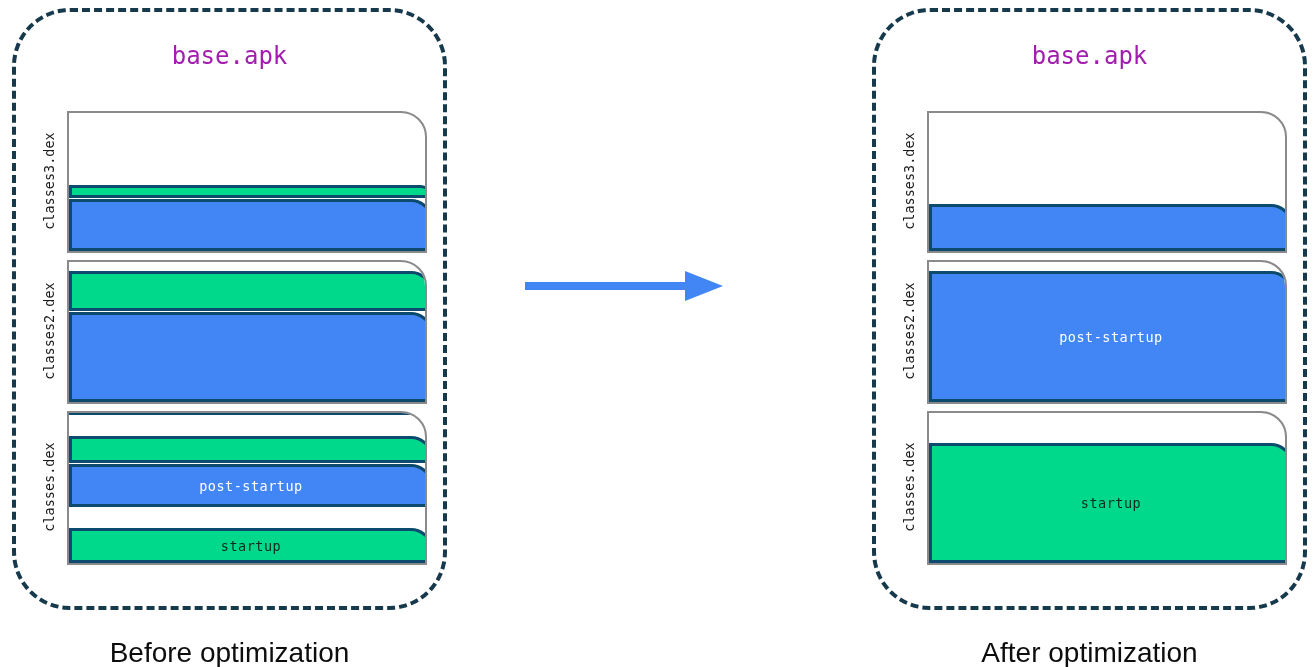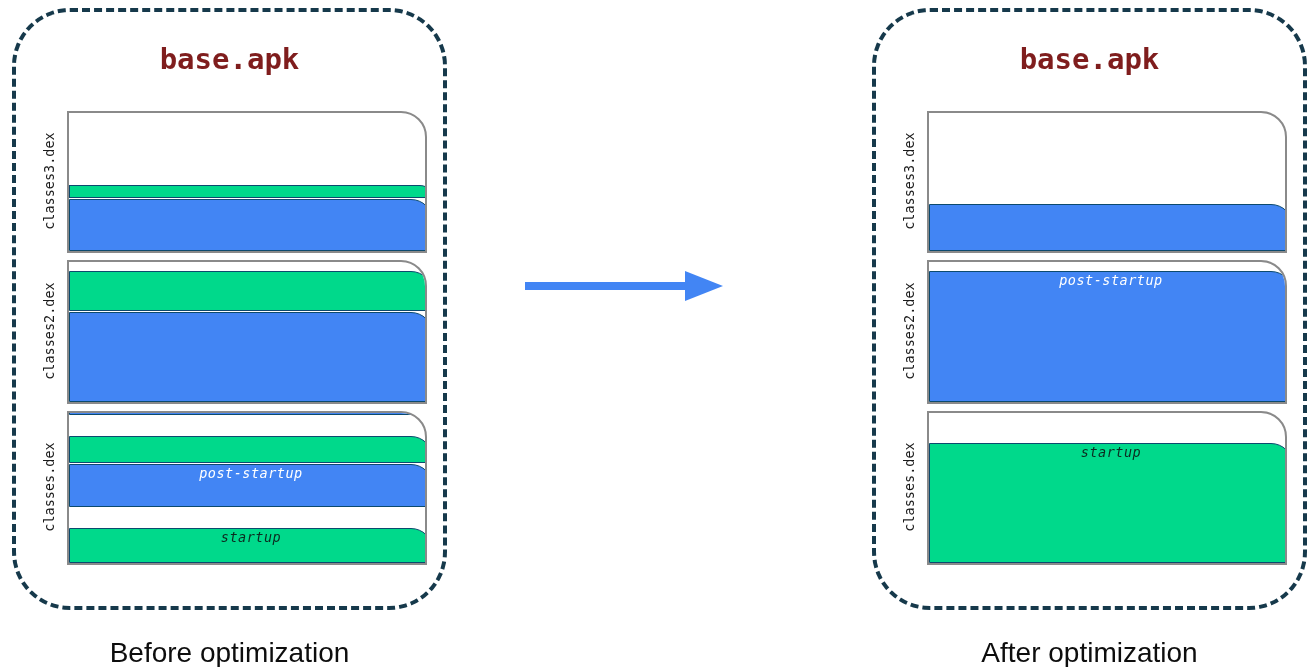--- a/index.html
+++ b/index.html
@@ -21,24 +21,23 @@
     box-sizing:border-box;
   }
   #panel-before{left:12px;}
   #panel-after{left:872px;}
 
   .apk-title{
     position:absolute;
     top:30px;left:0;width:100%;
     text-align:center;
     font-family:"DejaVu Sans Mono","Liberation Mono",monospace;
-    font-size:29px;
-    color:#7f1d1d;
+    font-size:24px;
+    color:#a21caf;
     letter-spacing:0px;
-    font-weight:bold;
   }
 
   
   .dex-group{
     position:absolute;
     left:0;top:0;width:100%;height:100%;
   }
 
   .dex-block{
     position:absolute;
@@ -53,27 +52,26 @@
   .bands{
     position:absolute;
     left:0;right:0;bottom:0;
     display:flex;
     flex-direction:column;
     justify-content:flex-end;
   }
   .band{
     position:relative;
     box-sizing:border-box;
-    border:1px solid #0c4a6e;
+    border:3px solid #0c4a6e;
     border-top-right-radius:22px;
     display:flex;
-    align-items:flex-start;
+    align-items:center;
     justify-content:center;
     margin-top:1px;
-    font-style:italic;
   }
   .band.blue{background:#4285f4;}
   .band.green{background:#00d98b;margin-top:21px;}
   .band-label{
     font-family:"DejaVu Sans Mono","Liberation Mono",monospace;
     font-size:13.5px;
     color:#ffffff;
     letter-spacing:0.5px;
     white-space:nowrap;
     pointer-events:none;

